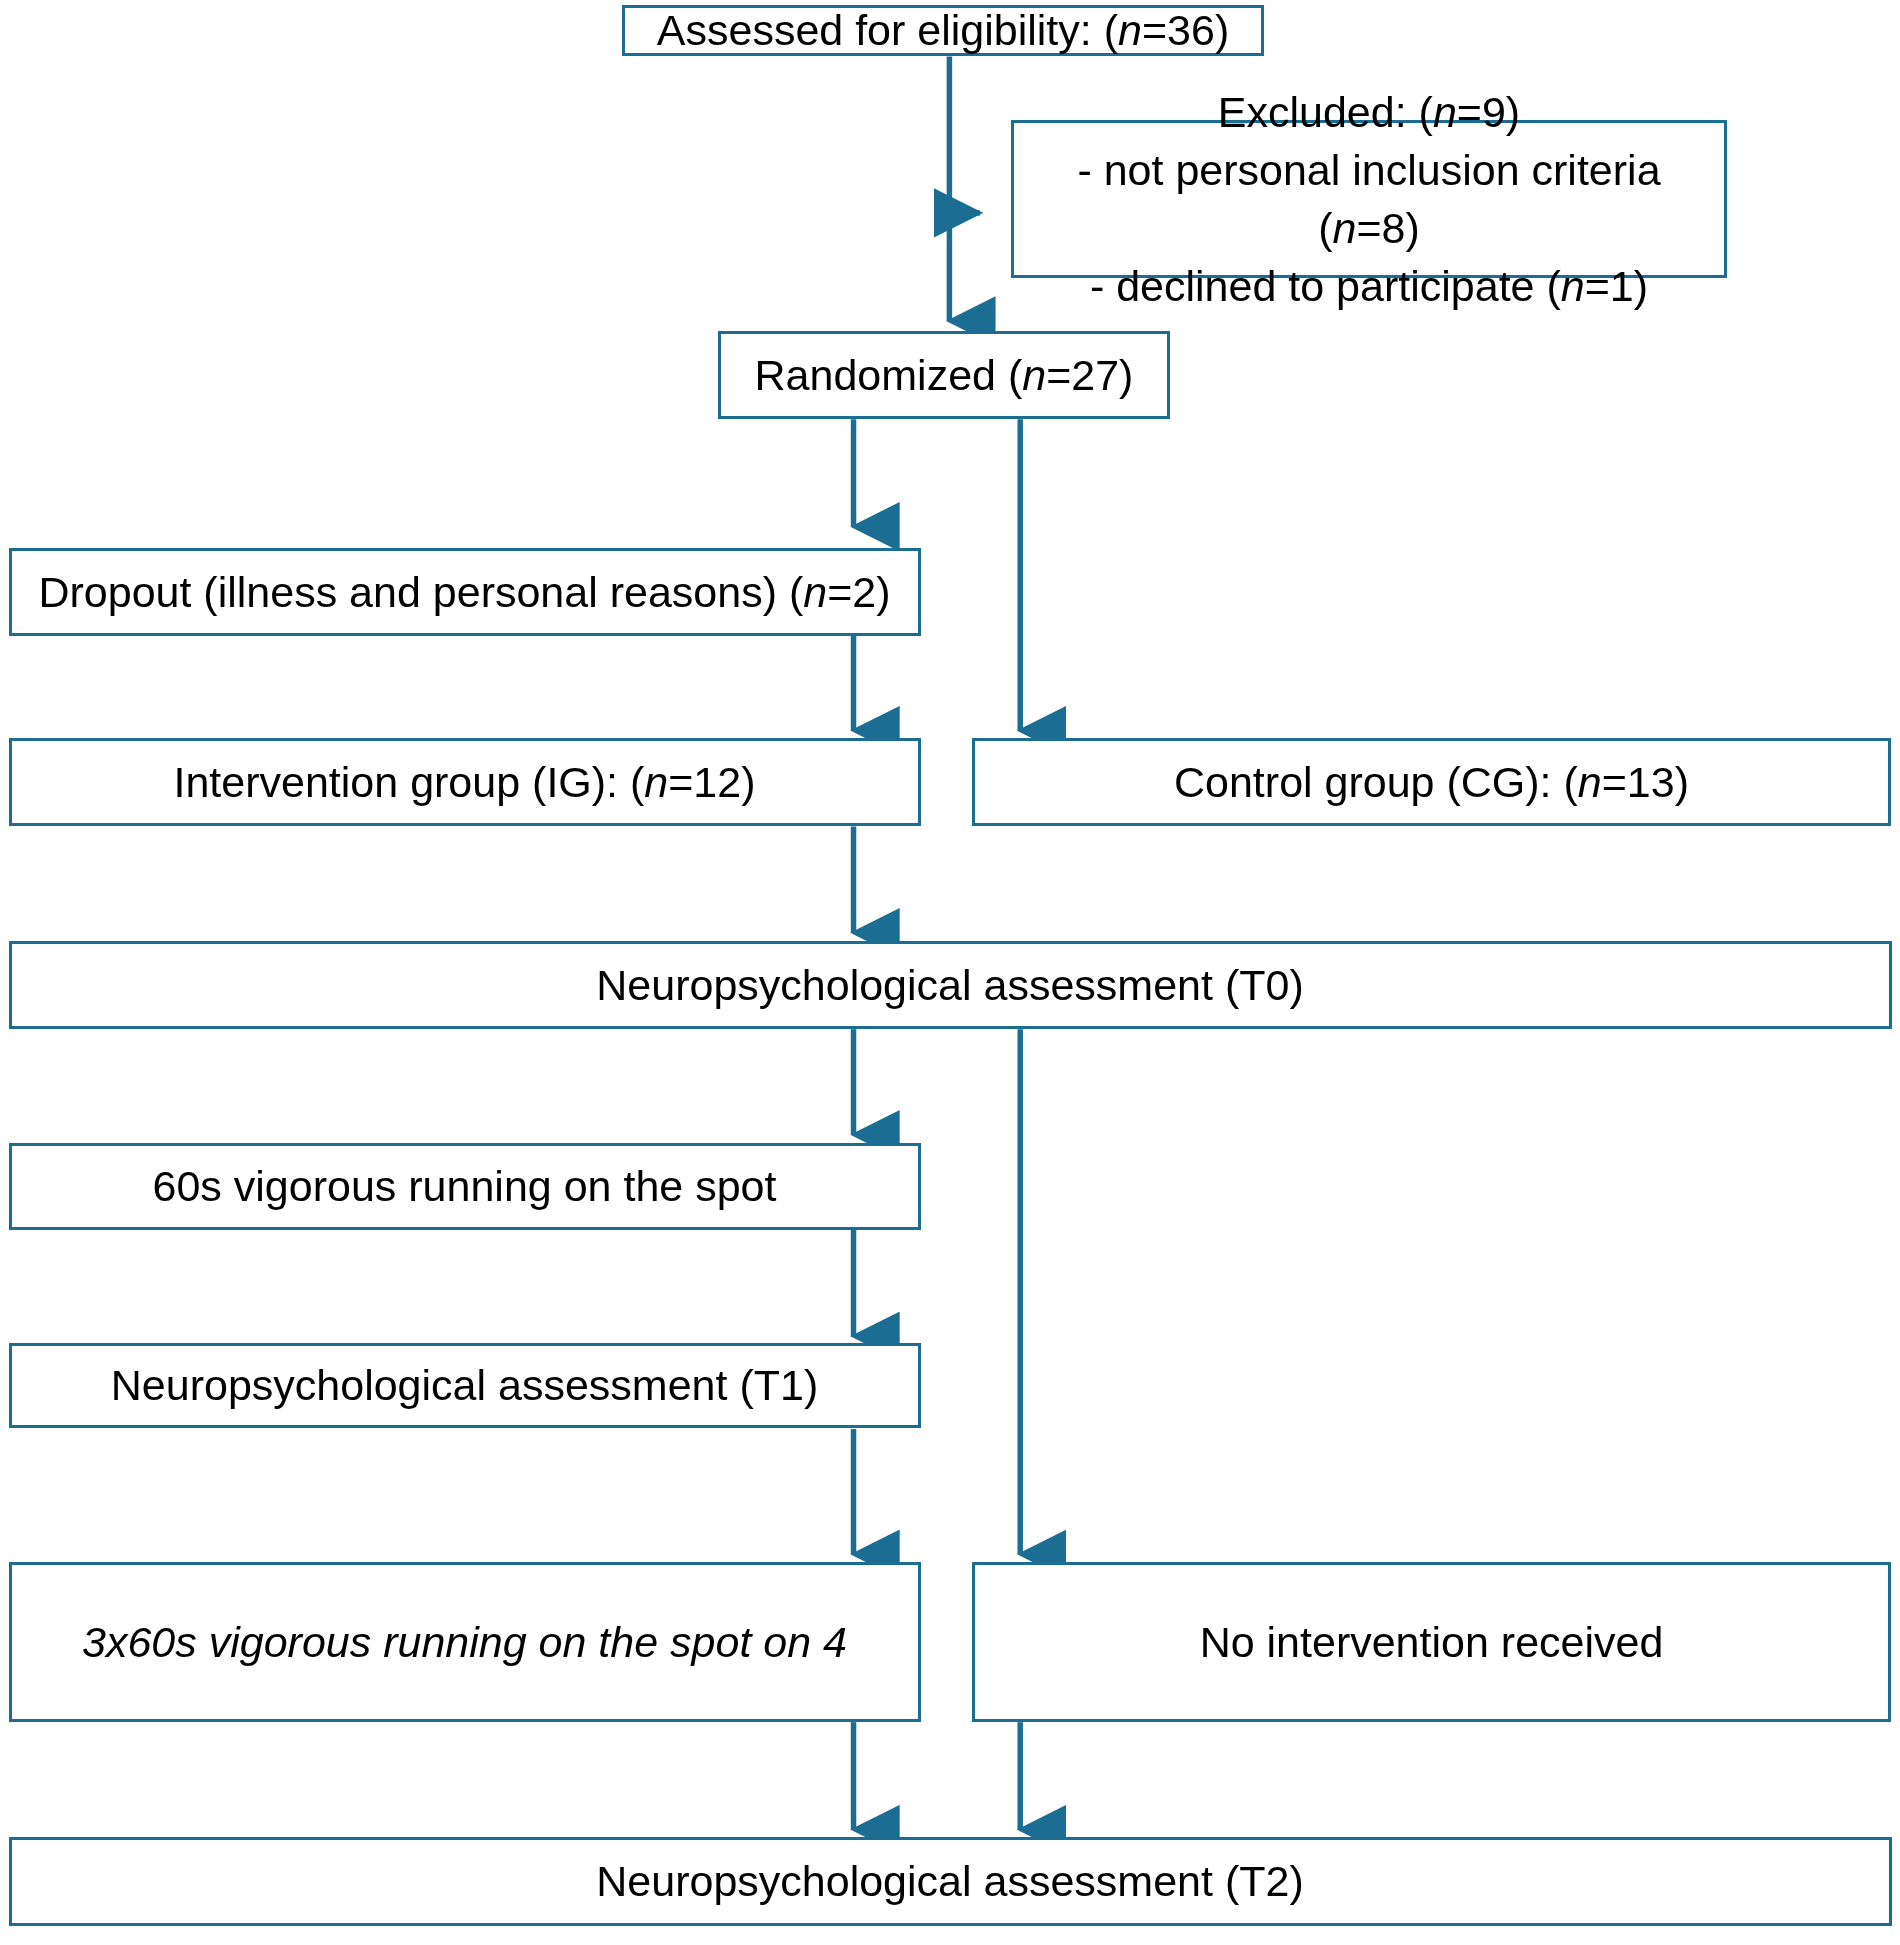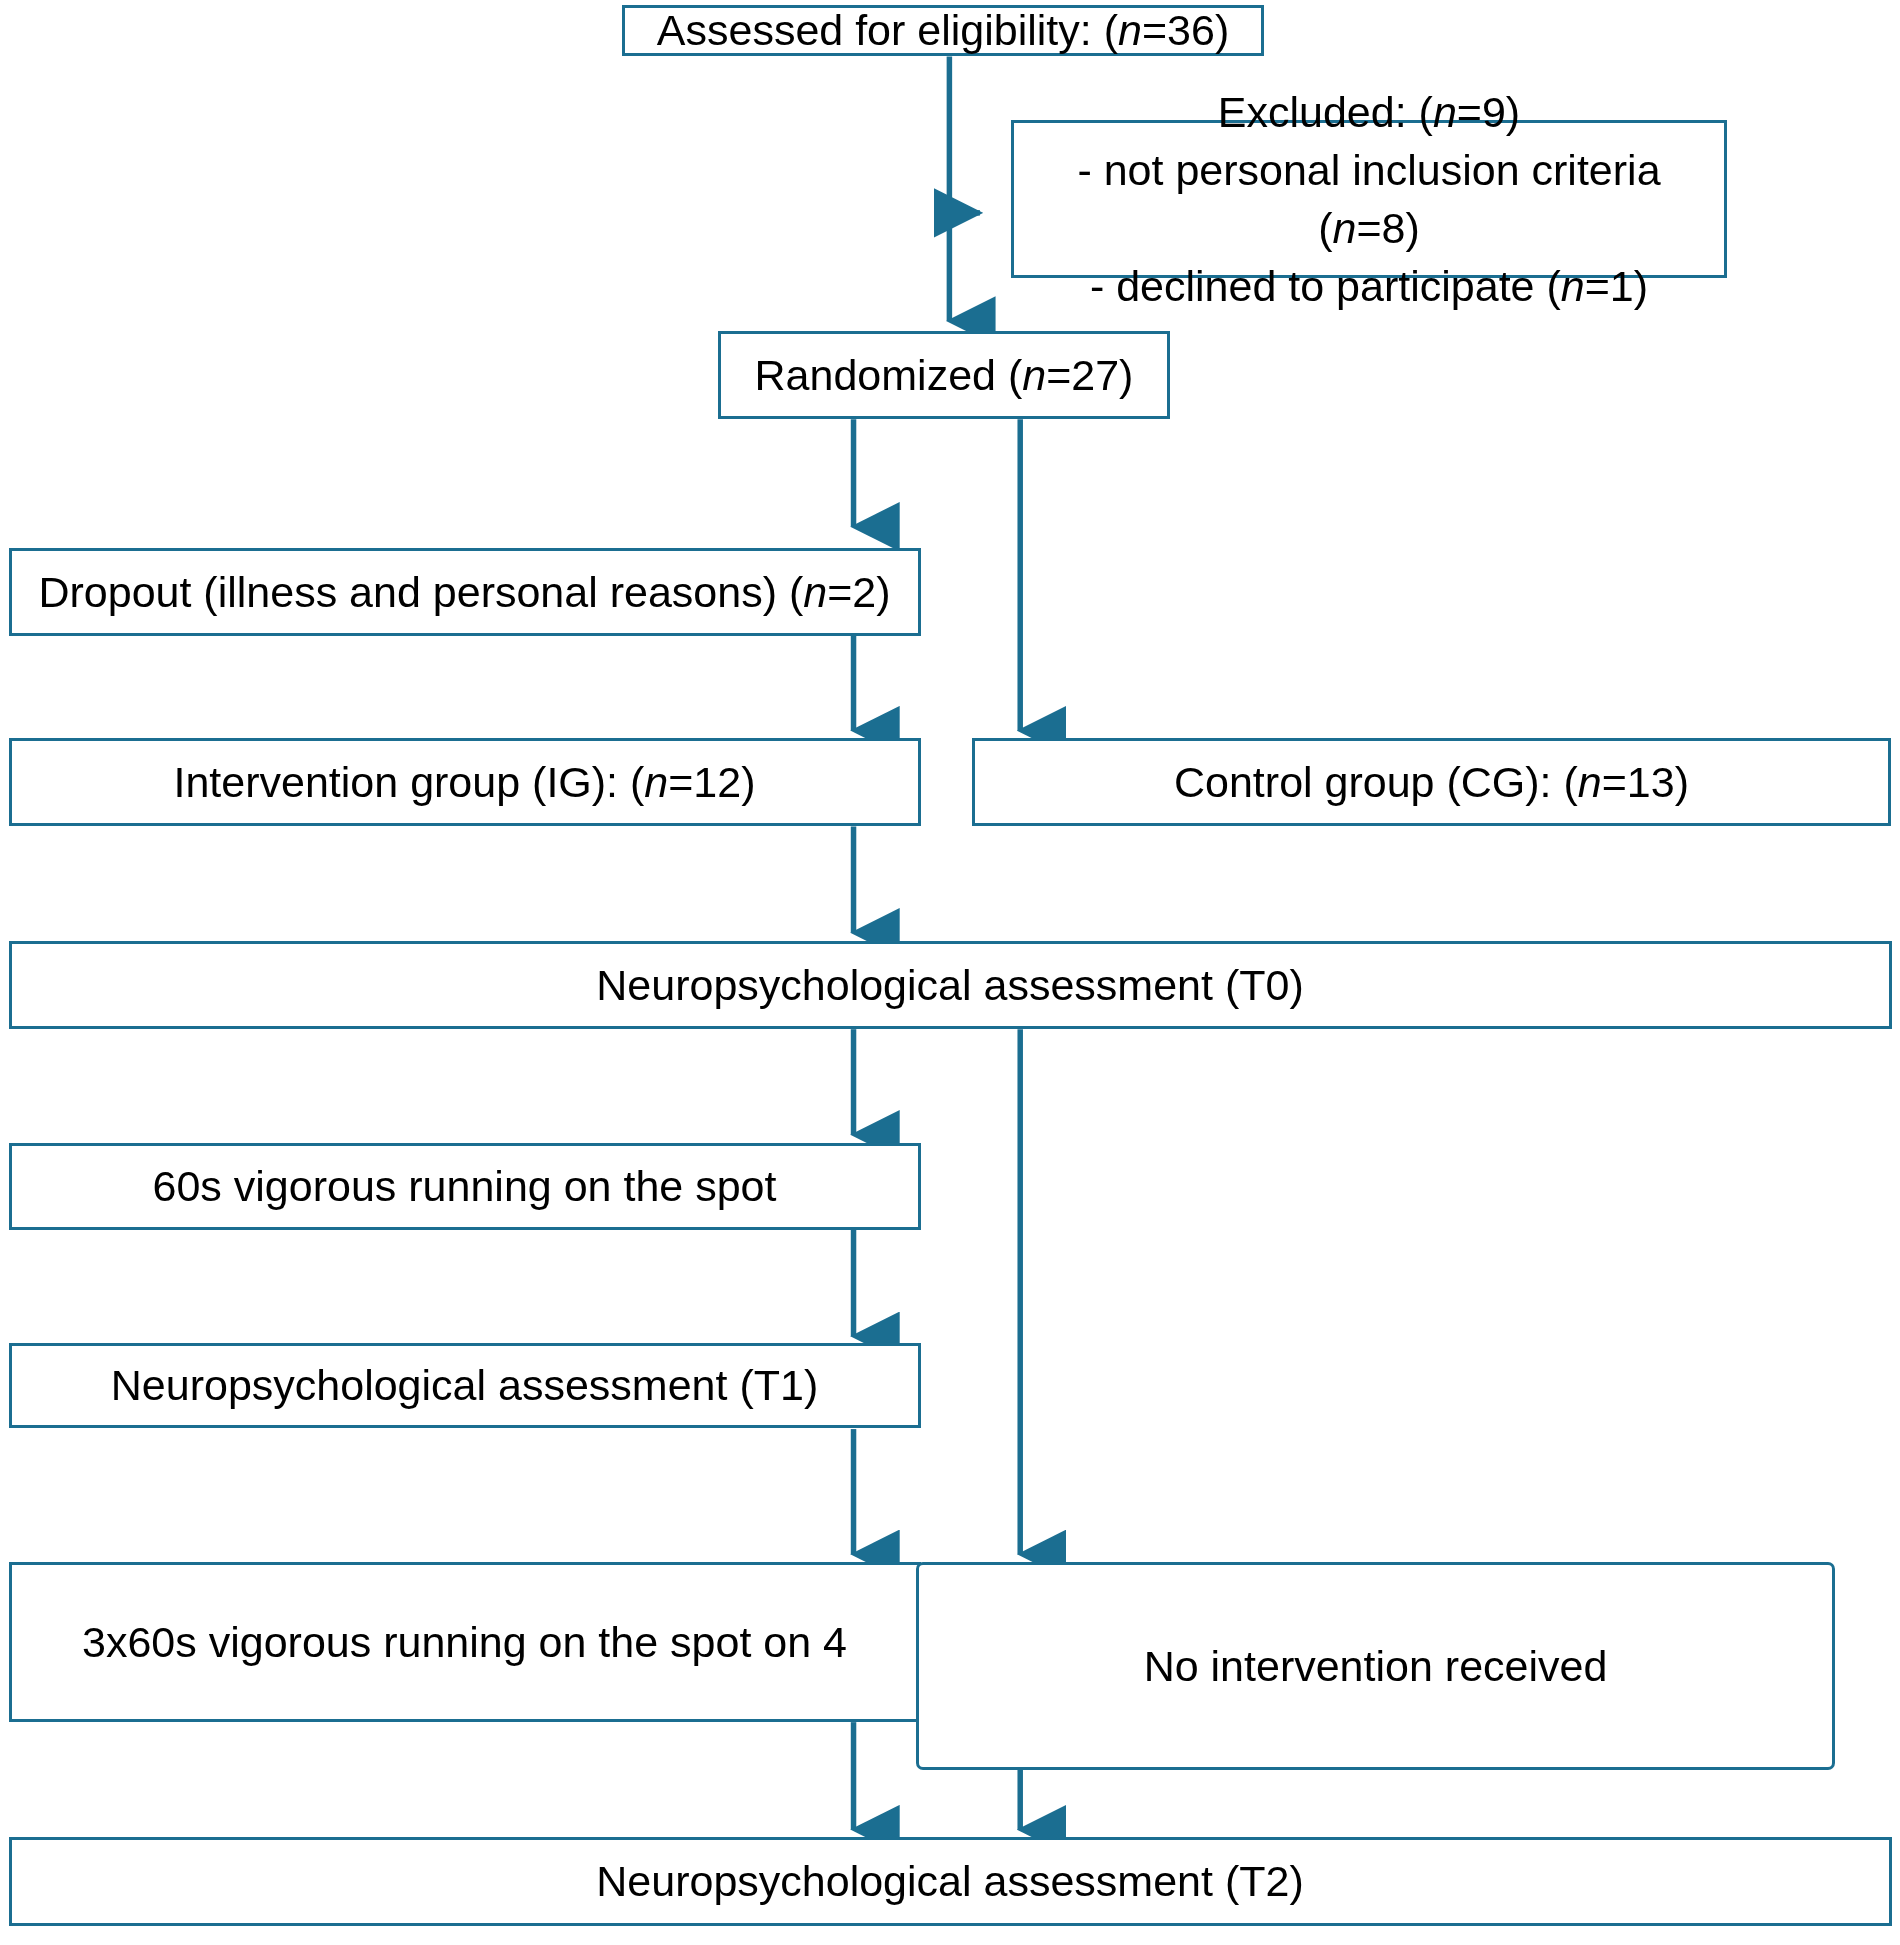--- a/index.html
+++ b/index.html
@@ -119,25 +119,25 @@
   </div>
 
   <div class="node" style="left:8.5px; top:1143px; width:912px; height:87px;">
     <span class="txt">60s vigorous running on the spot</span>
   </div>
 
   <div class="node" style="left:8.5px; top:1343px; width:912px; height:85px;">
     <span class="txt">Neuropsychological assessment (T1)</span>
   </div>
 
-  <div class="node" style="left:8.5px; top:1562px; width:912px; height:160px; flex-direction:row; justify-content:center;">
+  <div class="node" style="left:8.5px; top:1562px; width:912px; height:160px; flex-direction:row; justify-content:center;font-style:italic;">
     <span class="line">3x60s vigorous running on the spot on 4</span>
   </div>
 
-  <div class="node" style="left:916px; top:1562px; width:919px; height:208px;border-radius:7px;">
+  <div class="node" style="left:972px; top:1562px; width:919px; height:160px;">
     <span class="txt">No intervention received</span>
   </div>
 
   <div class="node" style="left:8.5px; top:1837px; width:1883px; height:89px;">
     <span class="txt">Neuropsychological assessment (T2)</span>
   </div>
 
 </div>
 
 

